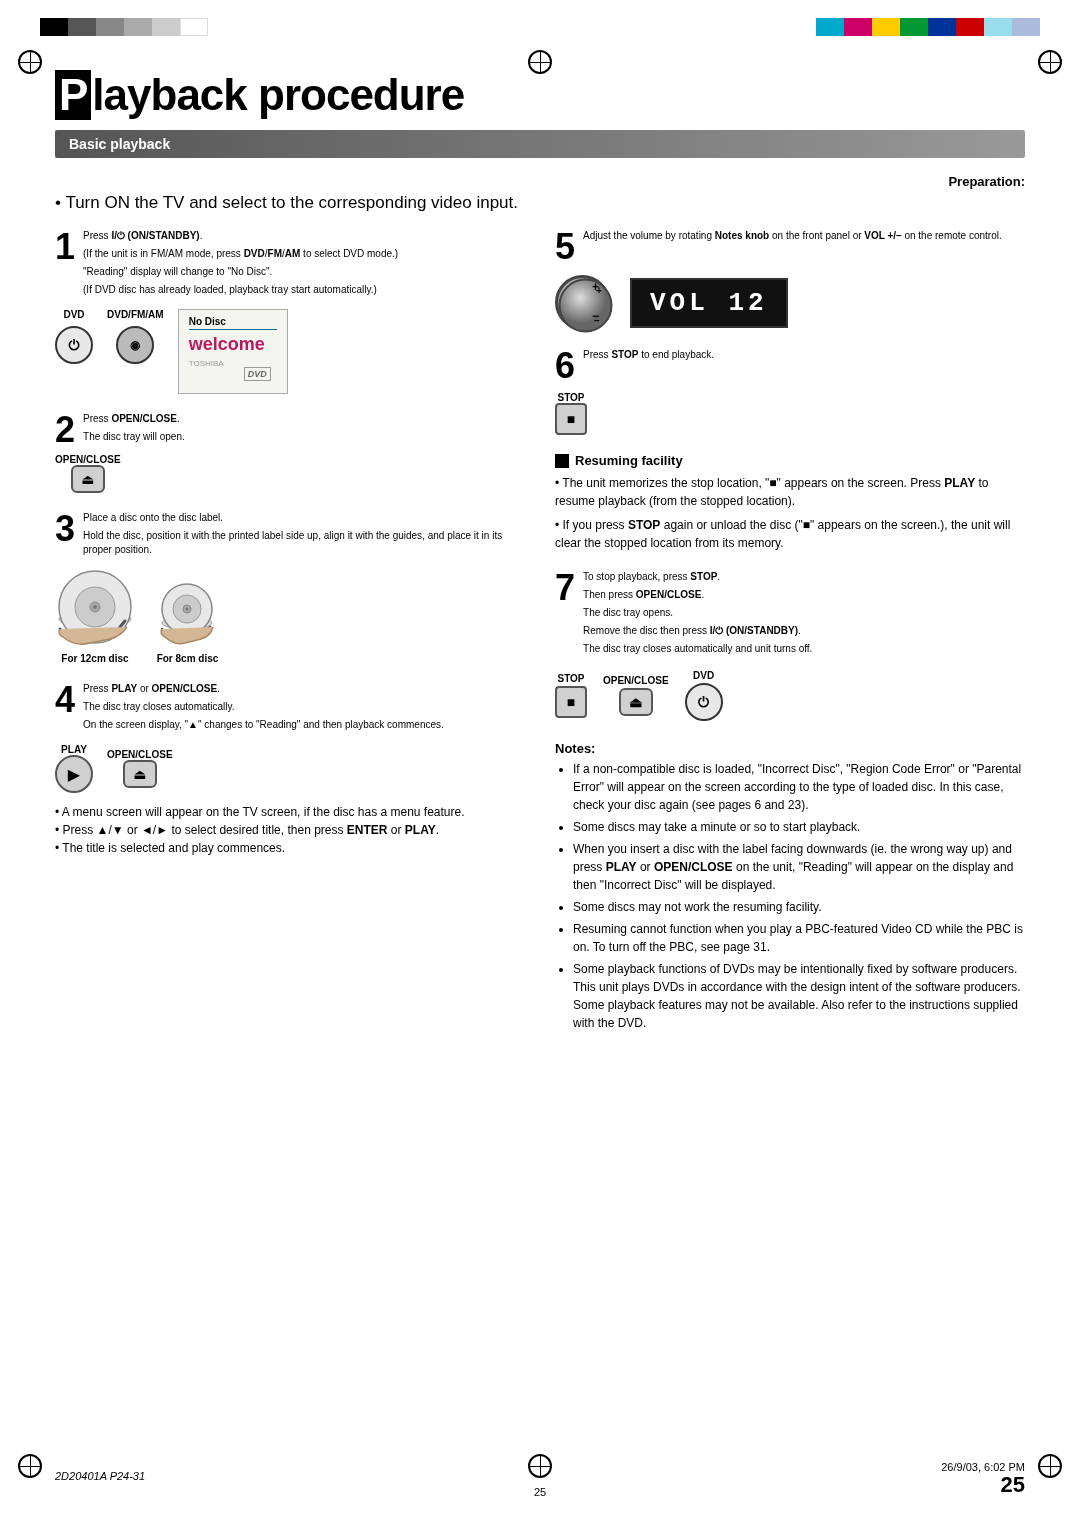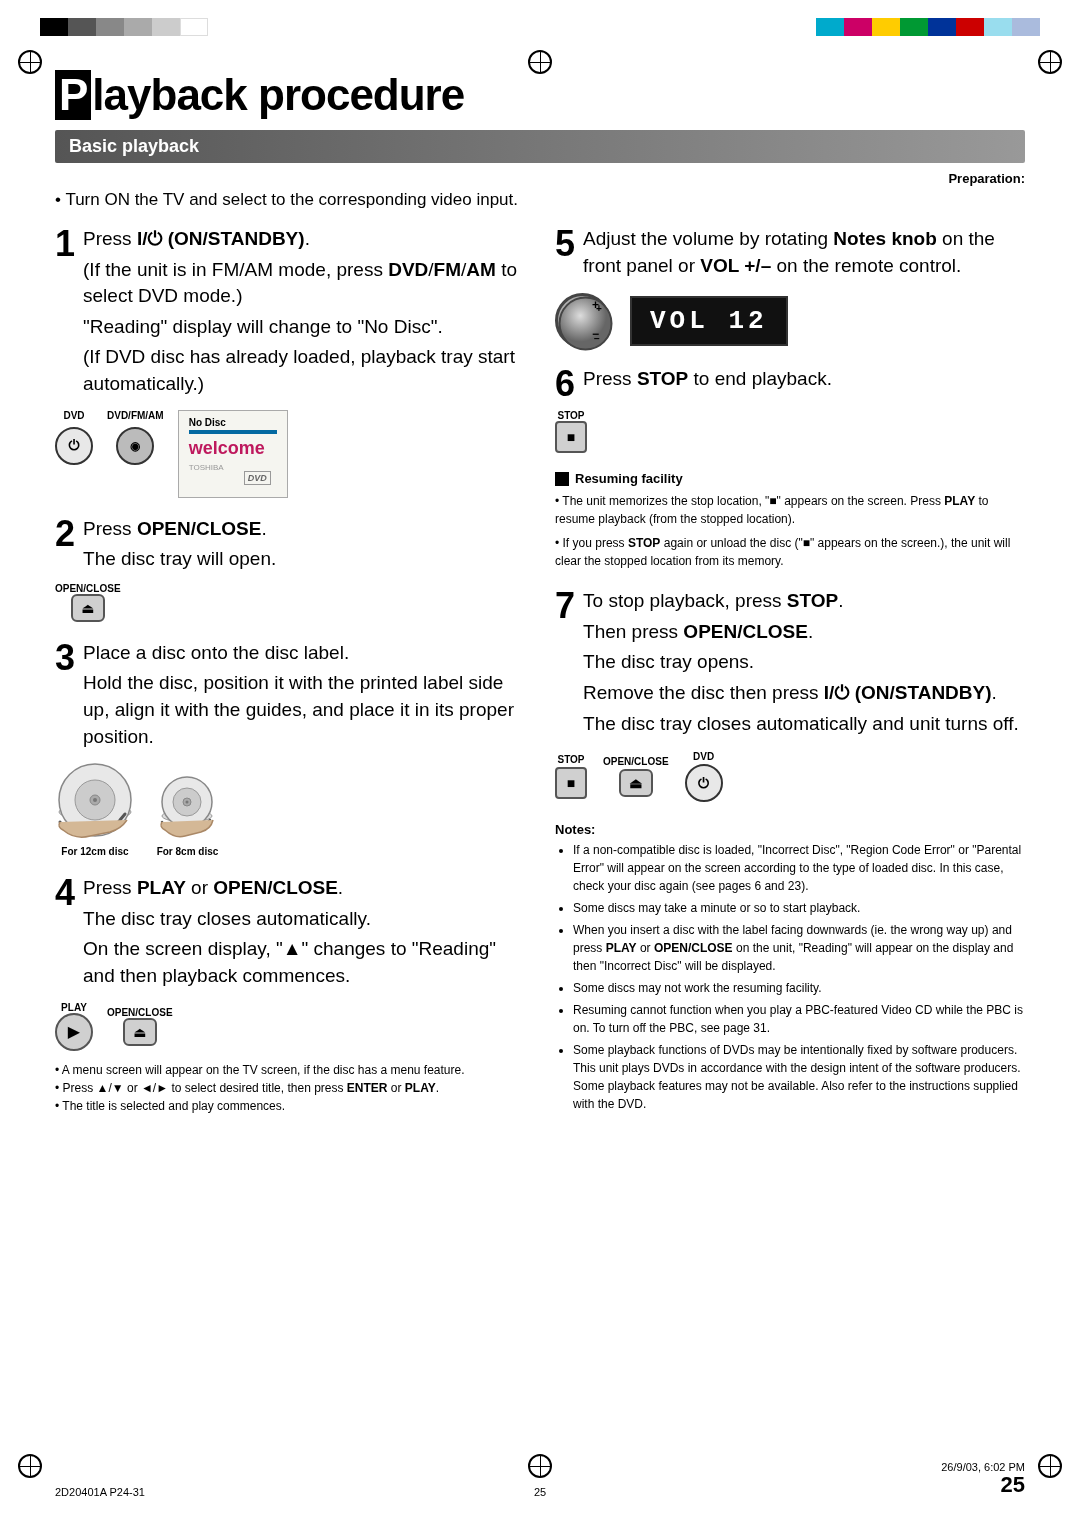--- a/index.html
+++ b/index.html
@@ -90,24 +90,24 @@
       color: #fff;
       padding: 0 4px;
       margin-right: 1px;
       font-size: 44px;
     }
 
     
     .section-header {
       background: linear-gradient(to right, #555, #999);
       color: #fff;
-      font-size: 18px;
+      font-size: 14px;
       font-weight: bold;
       padding: 6px 14px;
-      margin-bottom: 8px;
+      margin-bottom: 16px;
       border-radius: 2px;
     }
 
     
     .preparation-label {
       font-weight: bold;
       font-size: 13px;
       margin-bottom: 4px;
       text-align: right;
     }
@@ -135,21 +135,21 @@
     }
     .step-number {
       font-size: 36px;
       font-weight: bold;
       float: left;
       margin-right: 8px;
       line-height: 1;
     }
     .step-content {
       overflow: hidden;
-      font-size: 19px;
+      font-size: 10px;
       line-height: 1.4;
     }
     .step-content b { font-weight: bold; }
     .step-content p { margin-bottom: 4px; }
 
     
     .btn-icon {
       display: inline-flex;
       align-items: center;
       justify-content: center;
@@ -200,21 +200,21 @@
       background: #f5f5f0;
       padding: 6px 10px;
       min-width: 110px;
       font-size: 12px;
       position: relative;
     }
     .screen-nodisc {
       font-size: 10px;
       font-weight: bold;
       color: #000;
-      border-bottom: 4px solid #0369a1;
+      border-bottom: 1px solid #0369a1;
       margin-bottom: 4px;
       padding-bottom: 2px;
     }
     .screen-welcome {
       font-size: 18px;
       color: #be185d;
       font-weight: bold;
     }
     .screen-dvd-logo {
       position: absolute;
@@ -361,23 +361,24 @@
     
     .page-number {
       position: absolute;
       bottom: 30px;
       right: 55px;
       font-size: 22px;
       font-weight: bold;
     }
     .footer-info-left {
       position: absolute;
-      bottom: 30px;
+      bottom: 46px;
       left: 55px;
       font-size: 11px;
+      font-style: italic;
     }
     .footer-info-center {
       position: absolute;
       bottom: 30px;
       left: 50%;
       transform: translateX(-50%);
       font-size: 11px;
     }
     .footer-info-right {
       position: absolute;

